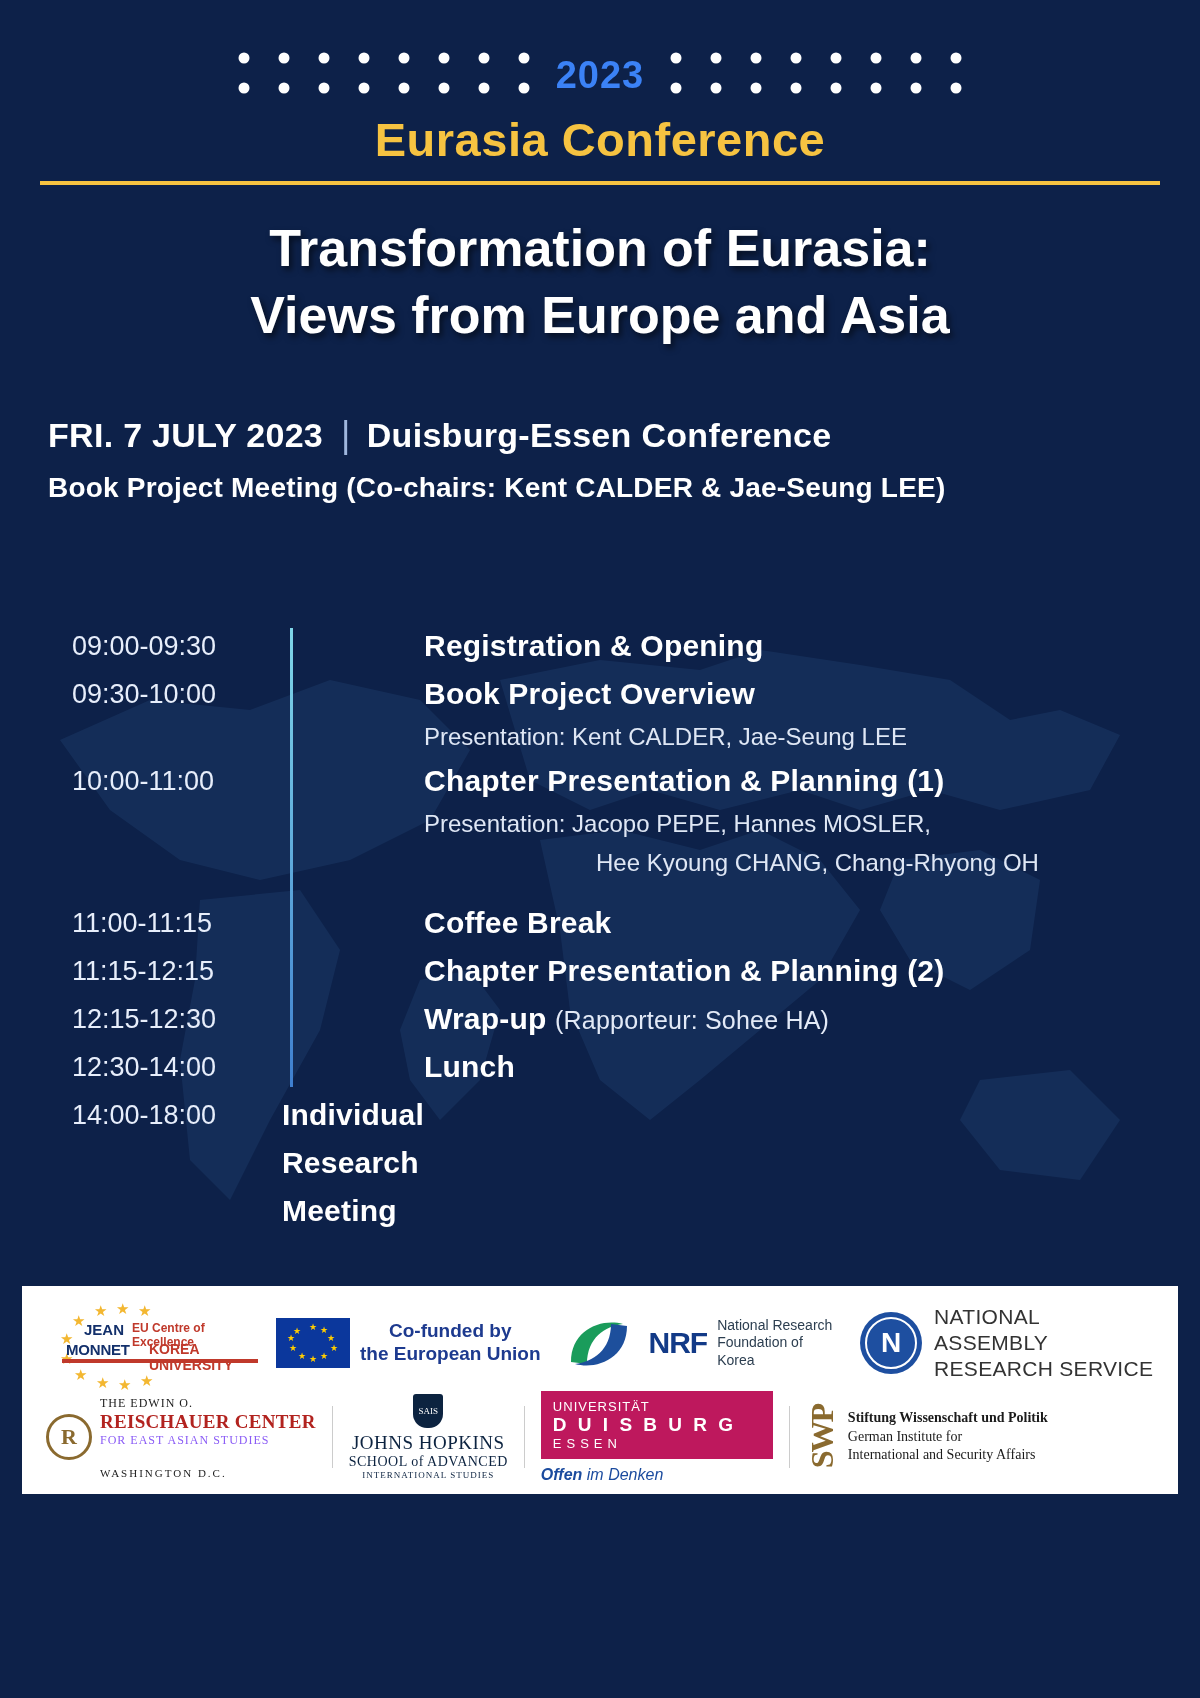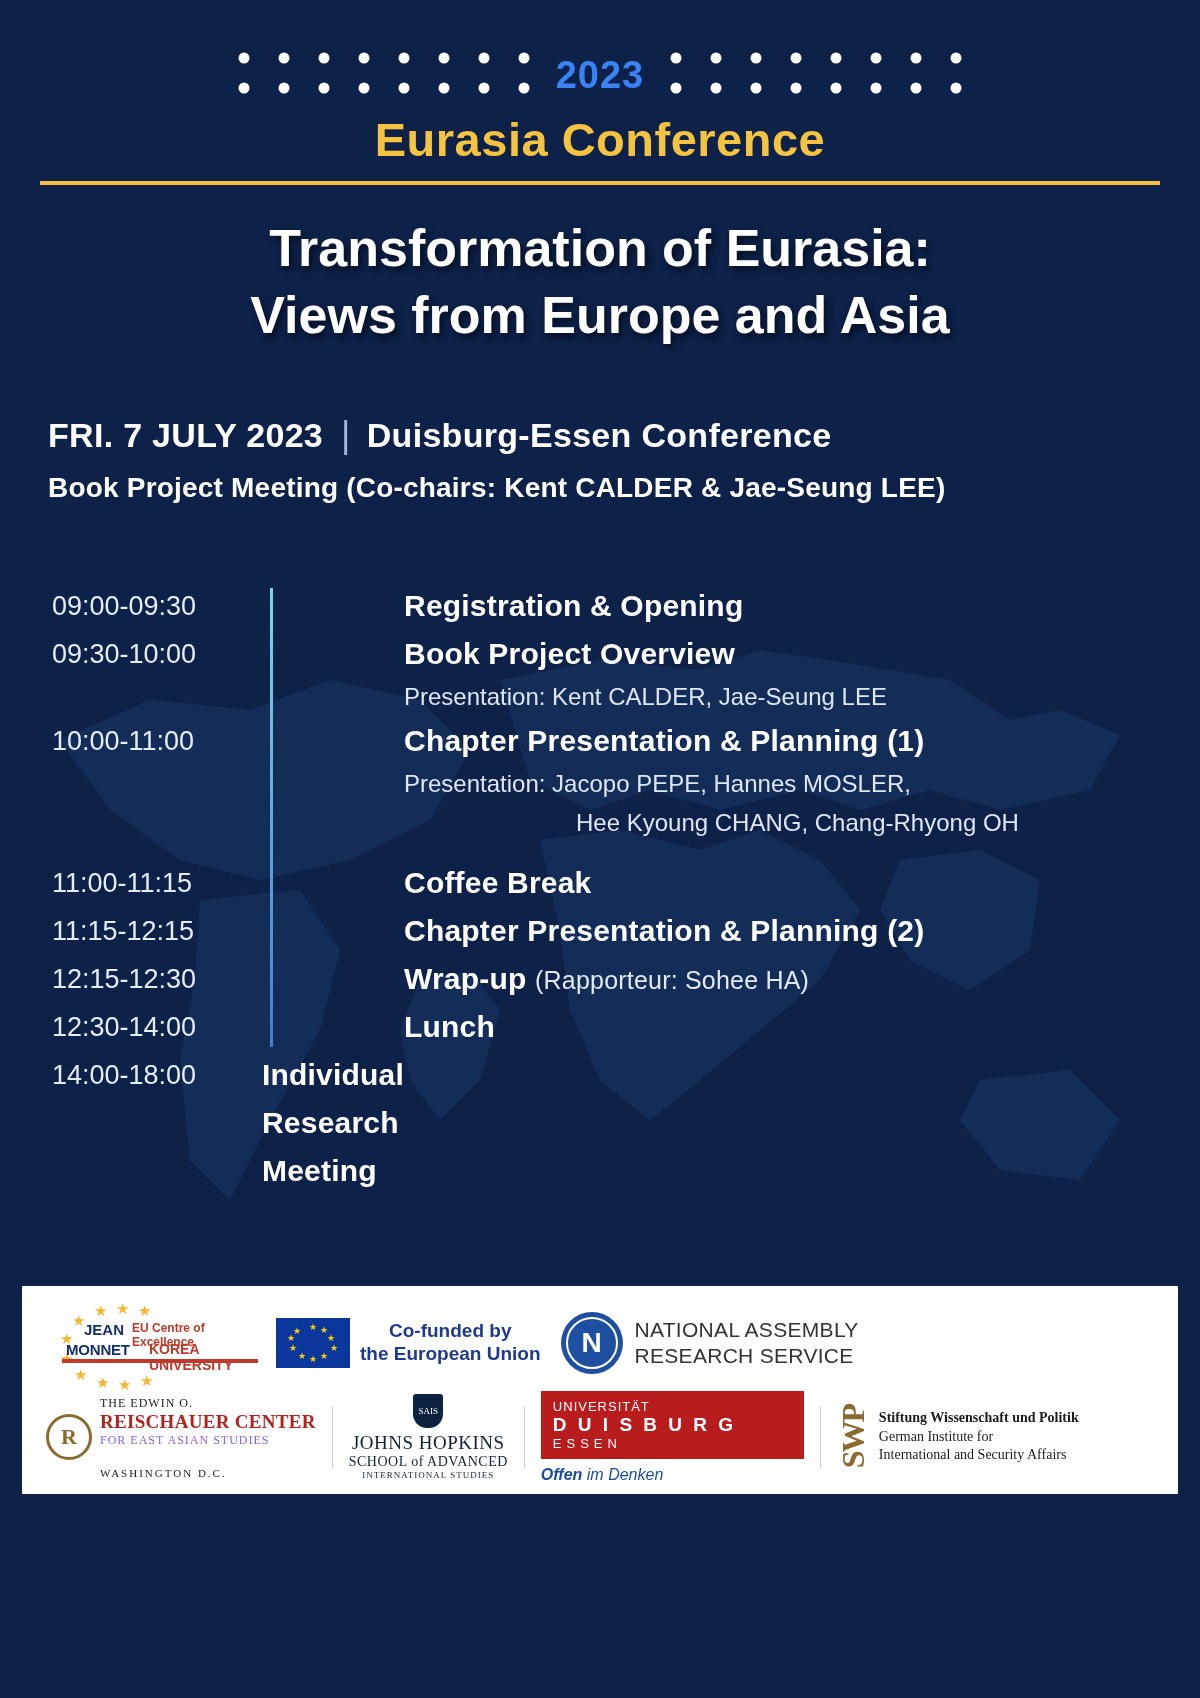--- a/index.html
+++ b/index.html
@@ -94,22 +94,22 @@
   .meeting-line {
     margin-top: 16px;
     font-size: 28px;
     font-weight: bold;
     letter-spacing: 0.2px;
   }
 
   
   .agenda {
     position: relative;
-    margin-top: 78px;
-    padding-left: 52px;
+    margin-top: 118px;
+    padding-left: 72px;
   }
   .agenda-table {
     border-collapse: collapse;
     width: 1100px;
   }
   .agenda-table td { vertical-align: top; padding: 0; }
   .col-time {
     width: 210px;
     color: #e7eefb;
     font-size: 27px;
@@ -259,21 +259,21 @@
     display: flex; align-items: center; justify-content: center;
     border-radius: 3px 3px 14px 14px;
   }
   .jh-1 { font-size: 19px; letter-spacing: 0.5px; }
   .jh-2 { font-size: 14px; letter-spacing: 0.5px; }
   .jh-3 { font-size: 9px; letter-spacing: 1px; }
 
   
   .ude { text-align: left; }
   .ude-box {
-    background: #b91c1c; color: #fff; padding: 8px 12px; width: 263px;
+    background: #be185d; color: #fff; padding: 8px 12px; width: 232px;
   }
   .ude-1 { font-size: 13px; letter-spacing: 1px; }
   .ude-2 { font-size: 19px; font-weight: bold; letter-spacing: 3px; }
   .ude-3 { font-size: 13px; letter-spacing: 5px; }
   .ude-slogan { margin-top: 7px; font-size: 16px; color: #1b4b9e; font-style: italic; }
   .ude-slogan b { font-style: italic; }
 
   
   .swp { display: flex; align-items: center; gap: 10px; }
   .swp-mark {
@@ -469,20 +469,35 @@
           <span class="st" style="left:13px;top:26px;">★</span>
           <span class="st" style="left:11px;top:16px;">★</span>
           <span class="st" style="left:17px;top:9px;">★</span>
         </div>
         <div class="eu-text">
           <div>Co-funded by</div>
           <div>the European Union</div>
         </div>
       </div>
 
+      <div class="sponsor">
+        <div class="nrf">
+          <span class="nrf-mark">
+            <svg viewBox="0 0 78 62">
+              <path d="M10,50 C10,18 40,6 62,12 C44,14 26,26 26,52 Z" fill="#1a9c5b"></path>
+              <path d="M66,14 C66,46 36,58 14,52 C32,50 50,38 50,12 Z" fill="#1d4f9c"></path>
+            </svg>
+          </span>
+          <span class="nrf-word">NRF</span>
+          <span class="nrf-sub">
+            <div>National Research</div>
+            <div>Foundation of Korea</div>
+          </span>
+        </div>
+      </div>
 
       <div class="sponsor">
         <div class="nars">
           <span class="nars-circle">
               <span>N</span>
             </span>
           <span class="nars-text">
             <div>NATIONAL ASSEMBLY</div>
             <div>RESEARCH SERVICE</div>
           </span>

